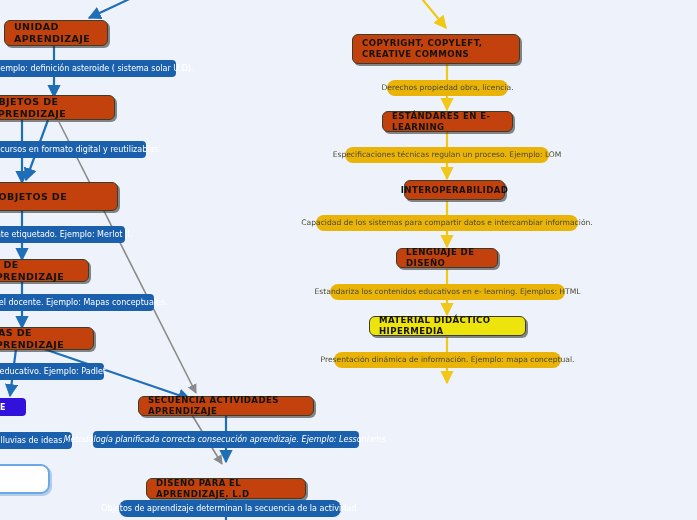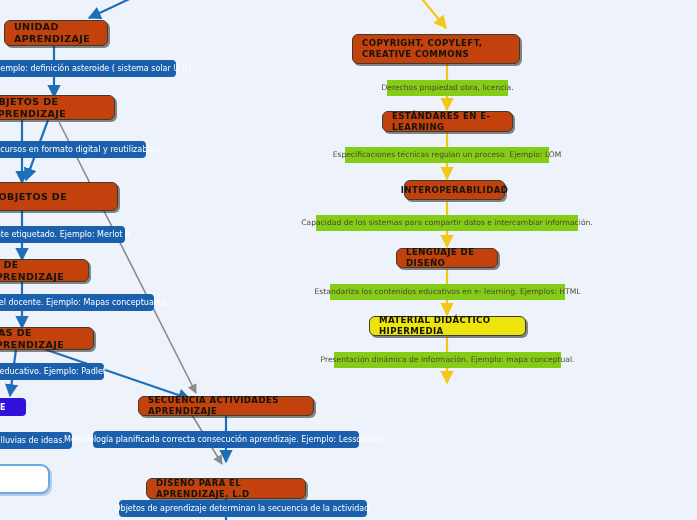--- a/index.html
+++ b/index.html
@@ -38,23 +38,23 @@
     color:#ffffff;
     border-radius:4px;
     padding:3px 7px;
     line-height:1.2;
     display:flex;
     align-items:center;
     white-space:nowrap;
   }
   
   .ribbon-yellow{
-    background:#84cc16;
+    background:#eab308;
     color:#4b4a33;
-    border-radius:0;
+    border-radius:8px;
     padding:3px 7px;
     line-height:1.2;
     display:flex;
     align-items:center;
     justify-content:center;
     white-space:nowrap;
   }
   
   .chip-purple{
     background:#3311dd;
@@ -171,29 +171,29 @@
   </div>
 
   <div class="node note-white" style="left:-24px;top:464px;width:74px;height:30px;font-size:9px;">
     
   </div>
 
   <div class="node concept" style="left:138px;top:396px;width:176px;height:20px;font-size:8.6px;justify-content:center;">
     <span>SECUENCIA ACTIVIDADES APRENDIZAJE</span>
   </div>
 
-  <div class="node ribbon-blue" style="left:93px;top:431px;width:266px;height:17px;font-size:8px;justify-content:center;">
+  <div class="node ribbon-blue" style="left:93px;top:431px;width:266px;height:17px;font-size:8px;justify-content:center;font-style:italic;">
     <span>Metodología planificada correcta consecución aprendizaje. Ejemplo: Lessonlams.</span>
   </div>
 
   <div class="node concept" style="left:146px;top:463px;width:160px;height:21px;font-size:8.6px;justify-content:center;margin-top:15px;">
     <span>DISEÑO PARA EL APRENDIZAJE. L.D</span>
   </div>
 
-  <div class="node ribbon-blue" style="left:119px;top:500px;width:248px;height:17px;font-size:8px;justify-content:center;">
+  <div class="node ribbon-blue" style="left:119px;top:500px;width:222px;height:17px;font-size:8px;justify-content:center;border-radius:8px;">
     <span>Objetos de aprendizaje determinan la secuencia de la actividad.</span>
   </div>
 
   <div class="node concept" style="left:352px;top:34px;width:168px;height:30px;font-size:8.6px;">
     <span>COPYRIGHT, COPYLEFT, CREATIVE COMMONS</span>
   </div>
 
   <div class="node ribbon-yellow" style="left:387px;top:80px;width:121px;height:16px;font-size:7.6px;">
     <span>Derechos propiedad obra, licencia.</span>
   </div>

